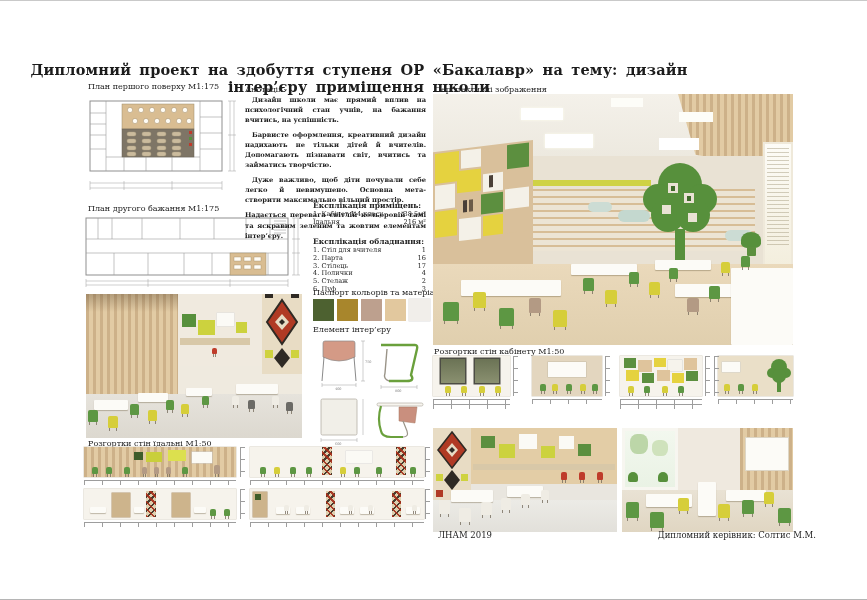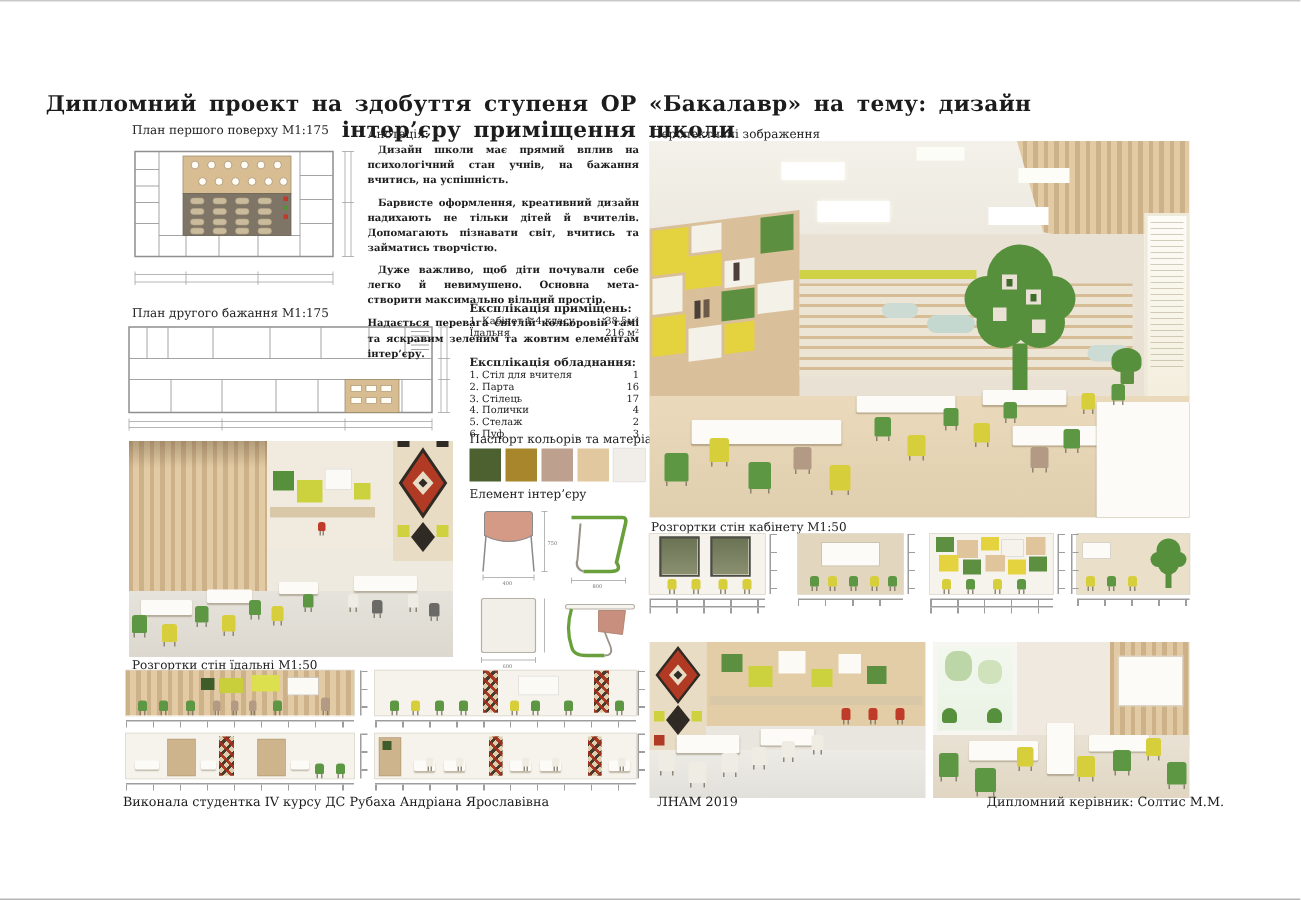--- a/index.html
+++ b/index.html
@@ -580,17 +580,16 @@
     <div class="tb" style="left:76px;top:54px;width:18px;height:34px"></div>
     <i class="ch g" style="left:4px;top:74px;width:13px;height:16px"></i>
     <i class="ch g" style="left:28px;top:84px;width:14px;height:16px"></i>
     <i class="ch y" style="left:56px;top:70px;width:11px;height:13px"></i>
     <i class="ch y" style="left:96px;top:76px;width:12px;height:14px"></i>
     <i class="ch g" style="left:120px;top:72px;width:12px;height:14px"></i>
     <i class="ch y" style="left:142px;top:64px;width:10px;height:12px"></i>
     <i class="ch g" style="left:156px;top:80px;width:13px;height:15px"></i>
   </div>
 
-  <div class="footer" style="left:82px">Виконала студентка  IV  курсу  ДС  Рубаха Андріана Ярославівна</div>
   <div class="footer" style="left:438px">ЛНАМ 2019</div>
   <div class="footer" style="right:51px">Дипломний керівник: Солтис М.М.</div>
 
 </div>
 
 </body></html>

